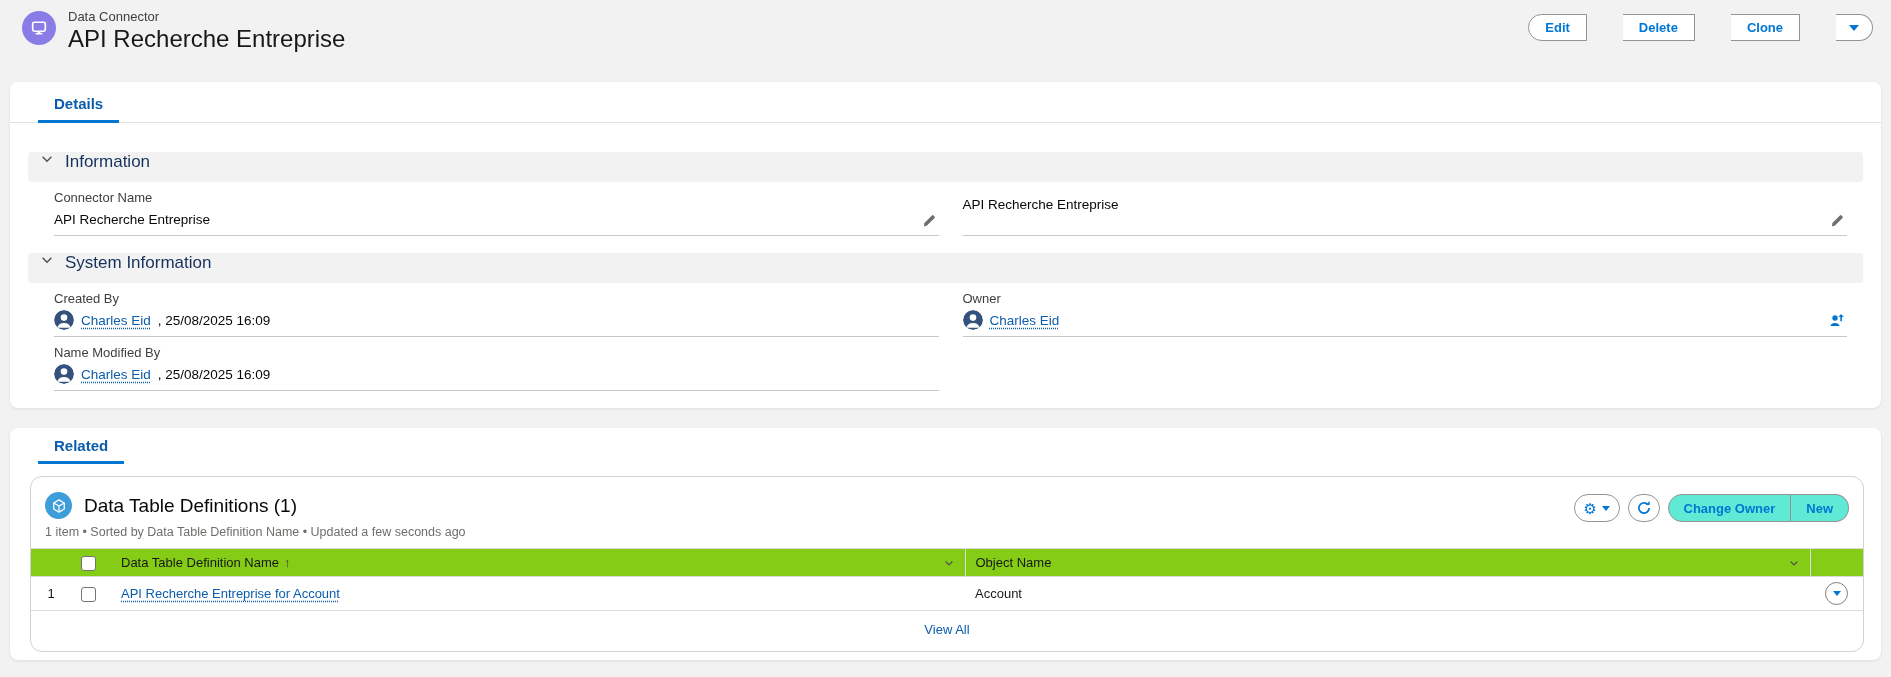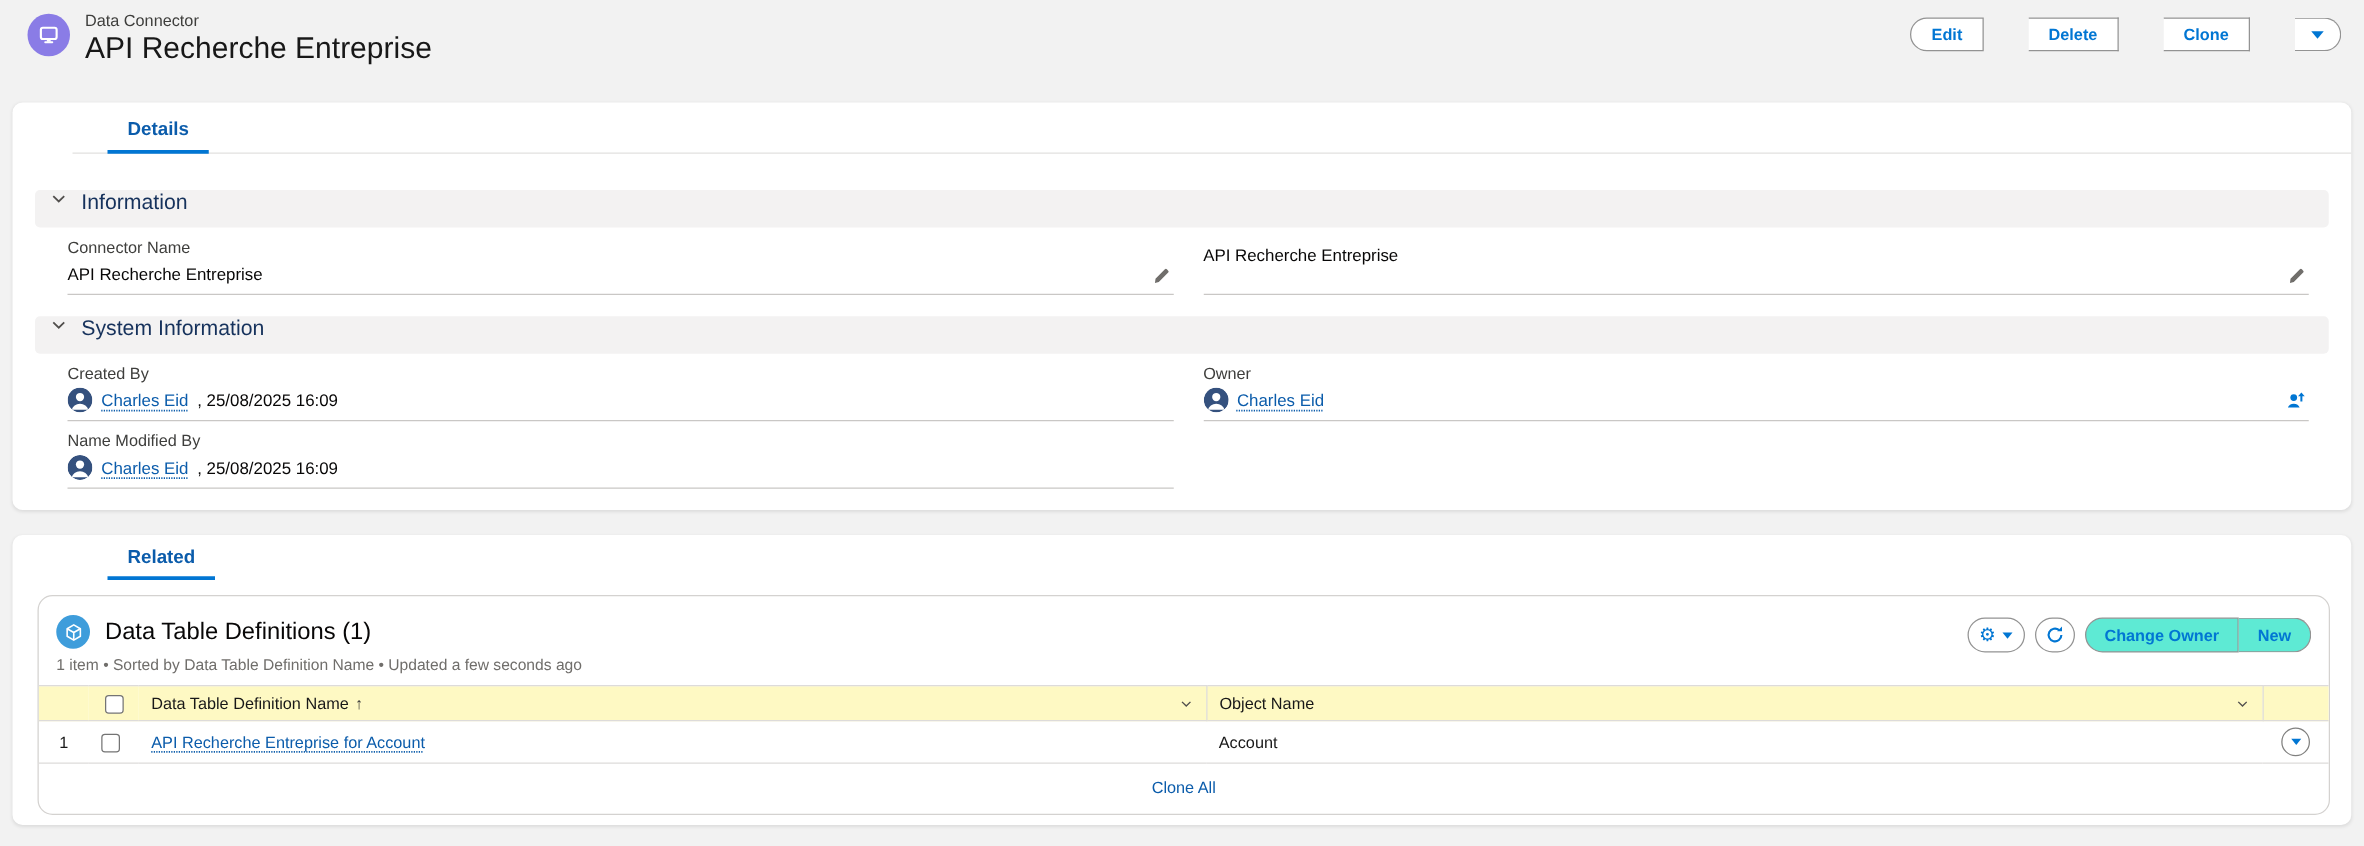--- a/index.html
+++ b/index.html
@@ -26,21 +26,21 @@
   .btn-group .sf-btn:first-child { border-left-width:1px; border-radius:14px 0 0 14px; }
   .btn-group .sf-btn:last-child { border-radius:0 14px 14px 0; padding:0 13px; }
   .caret-down { width:0; height:0; border-left:5px solid transparent; border-right:5px solid transparent; border-top:6px solid #0176d3; display:inline-block; }
   .caret-down.sm { border-left-width:4px; border-right-width:4px; border-top-width:5px; margin-left:6px; }
 
   
   .card { position:absolute; left:10px; width:1871px; background:#fff; border-radius:8px; box-shadow:0 1px 3px rgba(0,0,0,.09); }
   .details-card { top:82px; height:326px; }
   .related-card { top:428px; height:232px; }
 
-  .tabs { display:flex; padding-left:28px; height:41px; align-items:flex-end;margin-left:48px; }
+  .tabs { display:flex; padding-left:28px; height:41px; align-items:flex-end; }
   .details-card .tabs { border-bottom:1px solid #e2e1e0; }
   .related-card .tabs { height:36px; }
   .tab { padding:0 16px 10px; font-size:15px; font-weight:600; color:#0b5cab; position:relative; cursor:pointer; }
   .tab.active::after { content:""; position:absolute; left:0; right:0; bottom:-1px; height:3px; background:#0176d3; }
   .details-card .tab.active::after { bottom:-1px; }
   .related-card .tab.active::after { bottom:0; }
 
   .card-body { padding:12px 18px 0; }
   .section-bar {
     height:30px; background:#f3f2f2; border-radius:4px; display:flex; align-items:flex-start;
@@ -70,21 +70,21 @@
   .icon-btn { height:28px; background:#fff; border:1px solid #939393; border-radius:14px; color:#0176d3; display:flex; align-items:center; justify-content:center; cursor:pointer; font-family:"Liberation Sans", sans-serif; }
   .gear-btn { width:46px; gap:2px; }
   .gear-glyph { font-size:15px; line-height:1; color:#0176d3; }
   .refresh-btn { width:32px; }
   .rl-btn-group { display:flex; }
   .rl-btn-group .sf-btn { height:28px; background:#5eead4; border:1px solid #939393; border-left-width:0; padding:0 15px; color:#0176d3; font-weight:600; font-size:13px; font-family:"Liberation Sans", sans-serif; cursor:pointer; }
   .rl-btn-group .sf-btn:first-child { border-left-width:1px; border-radius:14px 0 0 14px; }
   .rl-btn-group .sf-btn:last-child { border-radius:0 14px 14px 0; }
 
   table.rl-table { width:100%; border-collapse:collapse; margin-top:9px; table-layout:fixed; font-size:13px; }
-  .rl-table th { background:#fef9c3; border-top:1px solid #dddbda; border-bottom:1px solid #dddbda; height:28px; font-weight:400; color:#181818; text-align:center; padding:0 10px; }
+  .rl-table th { background:#84cc16; border-top:1px solid #dddbda; border-bottom:1px solid #dddbda; height:28px; font-weight:400; color:#181818; text-align:left; padding:0 10px; }
   .col-num { width:40px; } .col-check { width:40px; } .col-name { width:854px; } .col-object { width:845px; } .col-action { width:53px; }
   .th-inner { display:flex; align-items:center; cursor:pointer; }
   .th-chevron { margin-left:auto; display:flex; cursor:pointer; }
   .rl-table th.sep { border-right:1px solid #dddbda; }
   .rl-table td { height:34px; border-bottom:1px solid #dddbda; padding:0 10px; color:#181818; }
   .td-num { text-align:center; color:#3e3e3c; }
   .checkbox { width:15px; height:15px; border:1px solid #747474; border-radius:3px; background:#fff; display:inline-block; cursor:pointer; vertical-align:middle; }
   .sort-arrow { margin-left:5px; color:#3e3e3c; }
   .row-action { width:23px; height:23px; border:1px solid #80807f; border-radius:50%; display:flex; align-items:center; justify-content:center; cursor:pointer; margin:0 auto; background:#fff; }
   .row-action .caret-down { border-left-width:4px; border-right-width:4px; border-top-width:5px; }
@@ -313,18 +313,18 @@
             <td>
               <span class="row-action">
                 <span class="caret-down"></span>
               </span>
             </td>
           </tr>
         </tbody>
       </table>
 
       <div class="rl-footer">
-        <a class="view-all">Clone All</a>
+        <a class="view-all">View All</a>
       </div>
     </div>
   </section>
 
 </div>
 
 </body></html>

